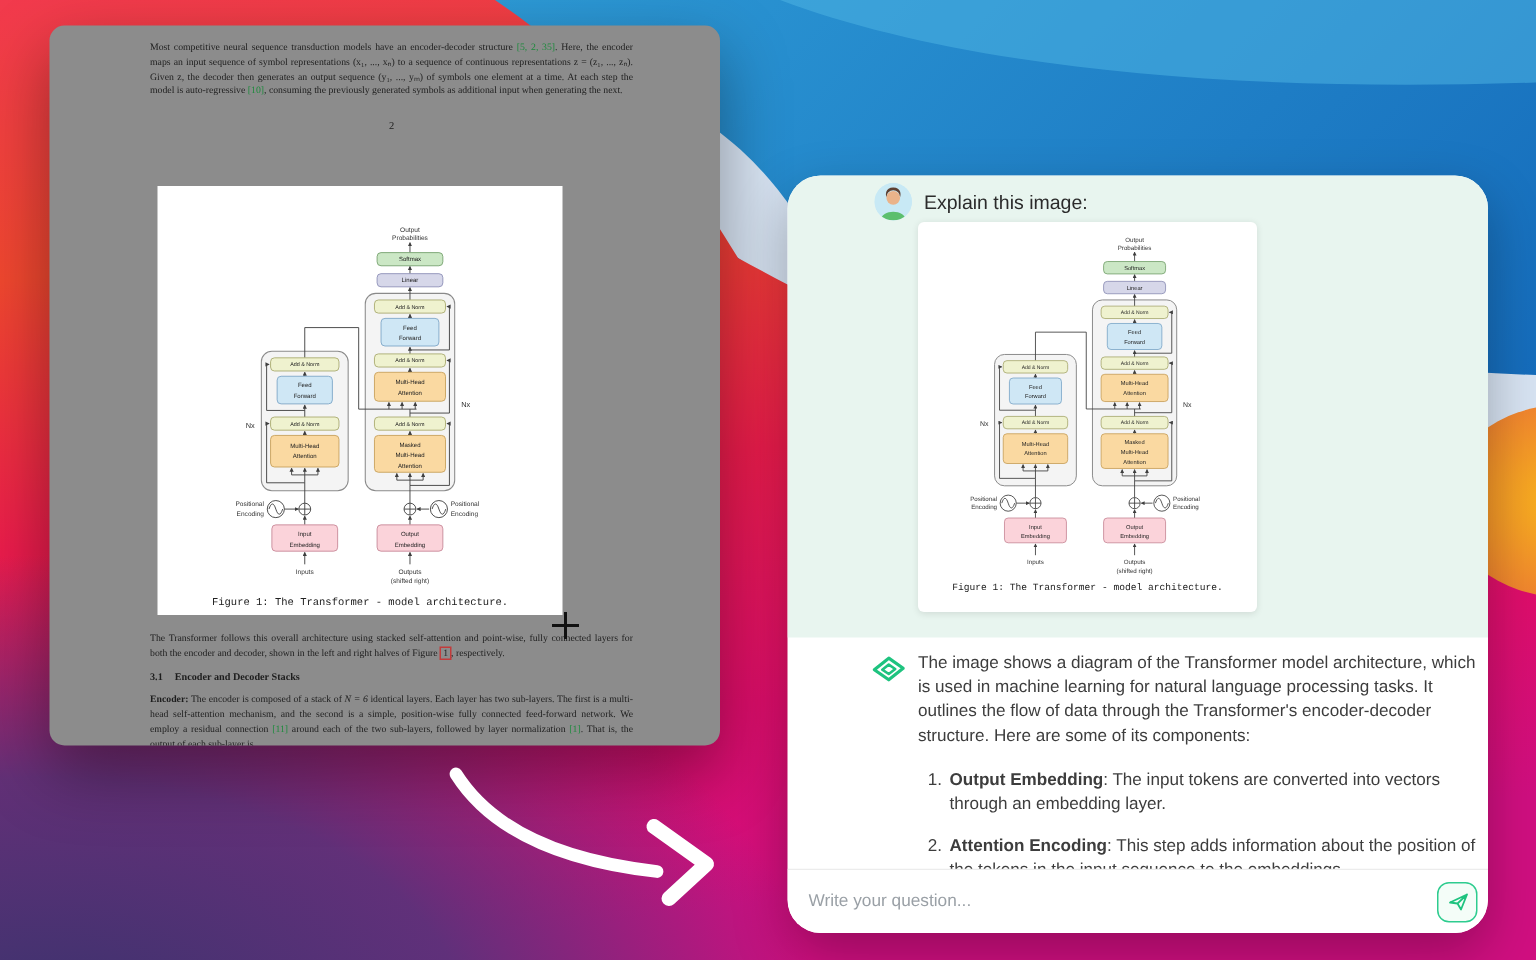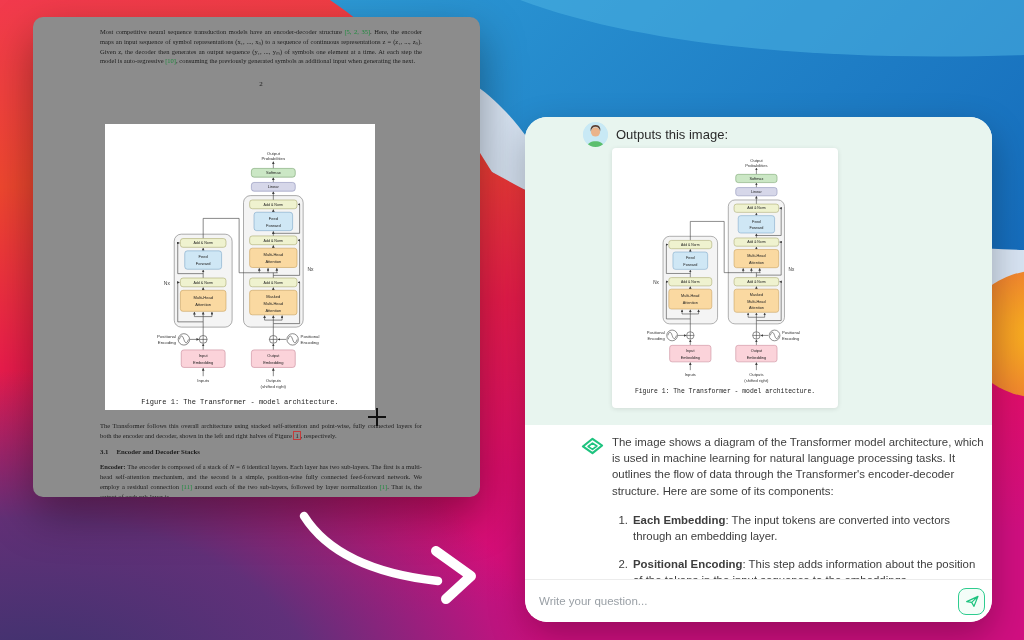--- a/index.html
+++ b/index.html
@@ -241,21 +241,21 @@
   <div class="chat-top">
     <div class="chat-user-row">
       <div class="avatar">
         <svg width="25" height="25" viewBox="0 0 24 24">
           <circle cx="12" cy="12" r="12" fill="#c8e9f5"></circle>
           <path d="M4,24 C4,16.5 20,16.5 20,24 Z" fill="#5cbf6e"></path>
           <circle cx="12" cy="9.5" r="4.4" fill="#eab38a"></circle>
           <path d="M7.6,9 a4.4,4.4 0 0 1 8.8,0 c0.6,-1.5 0.8,-6.2 -4.4,-6.2 s-5,4.7 -4.4,6.2 Z" fill="#5d4033"></path>
         </svg>
       </div>
-      <div class="chat-prompt">Outputs this image:</div>
+      <div class="chat-prompt">Explain this image:</div>
     </div>
     <div class="diagram-card">
       <div class="diagram-slot" style="display:flex;flex-direction:column;align-items:center;">
   <svg class="tsvg" viewBox="0 0 230 276">
     <defs>
       <marker id="ah" viewBox="0 0 6 6" refX="5" refY="3" markerWidth="4.6" markerHeight="4.6" orient="auto">
         <path d="M0,0 L6,3 L0,6 Z" fill="#3f3f3f"></path>
       </marker>
     </defs>
 
@@ -372,25 +372,25 @@
       <svg width="25" height="25" viewBox="0 0 26 26">
         <path d="M3,14 L13,6 L23,13 L13,21 Z" fill="none" stroke="#1ec37f" stroke-width="2.2" stroke-linejoin="round"></path>
         <path d="M8.5,14 L13,10.5 L17.5,13.5 L13,17 Z" fill="none" stroke="#1ec37f" stroke-width="1.8" stroke-linejoin="round"></path>
       </svg>
     </div>
     <div class="answer-body">
       <div>The image shows a diagram of the Transformer model architecture, which is used in machine learning for natural language processing tasks. It outlines the flow of data through the Transformer's encoder-decoder structure. Here are some of its components:</div>
       <div class="answer-list">
         <div class="li">
           <span class="num">1.</span>
-          <span><span class="b">Each Embedding</span><span>: The input tokens are converted into vectors through an embedding layer.</span></span>
+          <span><span class="b">Output Embedding</span><span>: The input tokens are converted into vectors through an embedding layer.</span></span>
         </div>
         <div class="li">
           <span class="num">2.</span>
-          <span><span class="b">Positional Encoding</span><span>: This step adds information about the position of the tokens in the input sequence to the embeddings.</span></span>
+          <span><span class="b">Attention Encoding</span><span>: This step adds information about the position of the tokens in the input sequence to the embeddings.</span></span>
         </div>
 
       </div>
     </div>
   </div>
 
   <div class="chat-input-bar">
     <input class="chat-input" type="text" placeholder="Write your question..." style="">
     <div class="send-btn">
       <svg width="16" height="16" viewBox="0 0 24 24">

